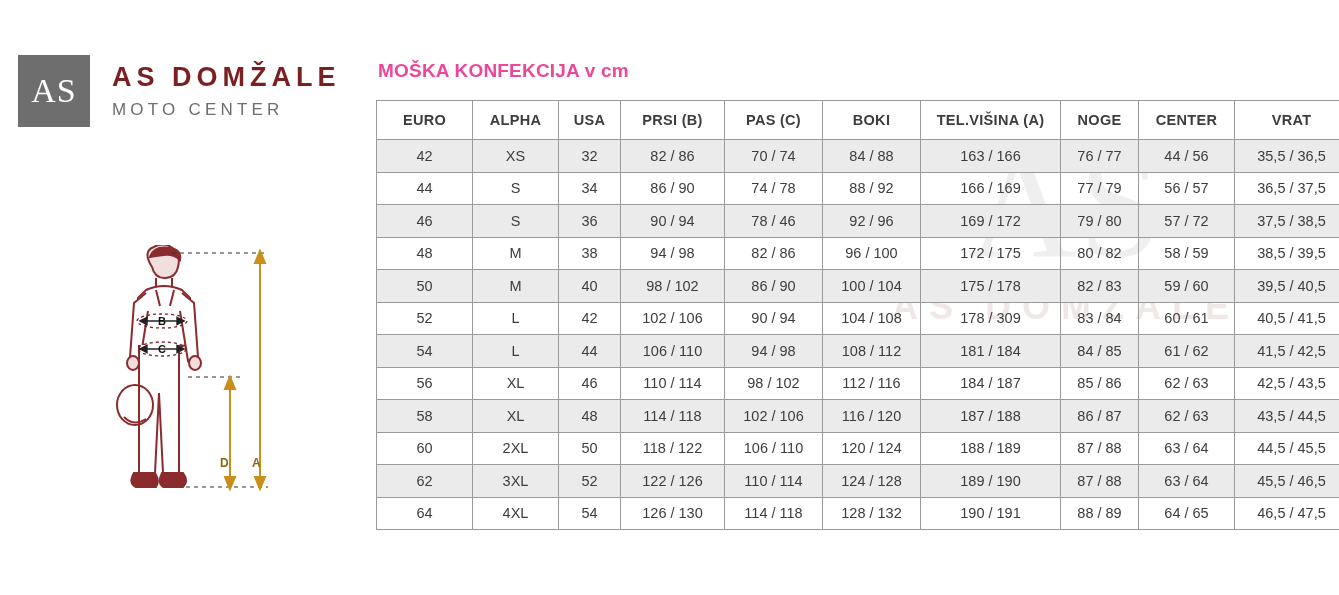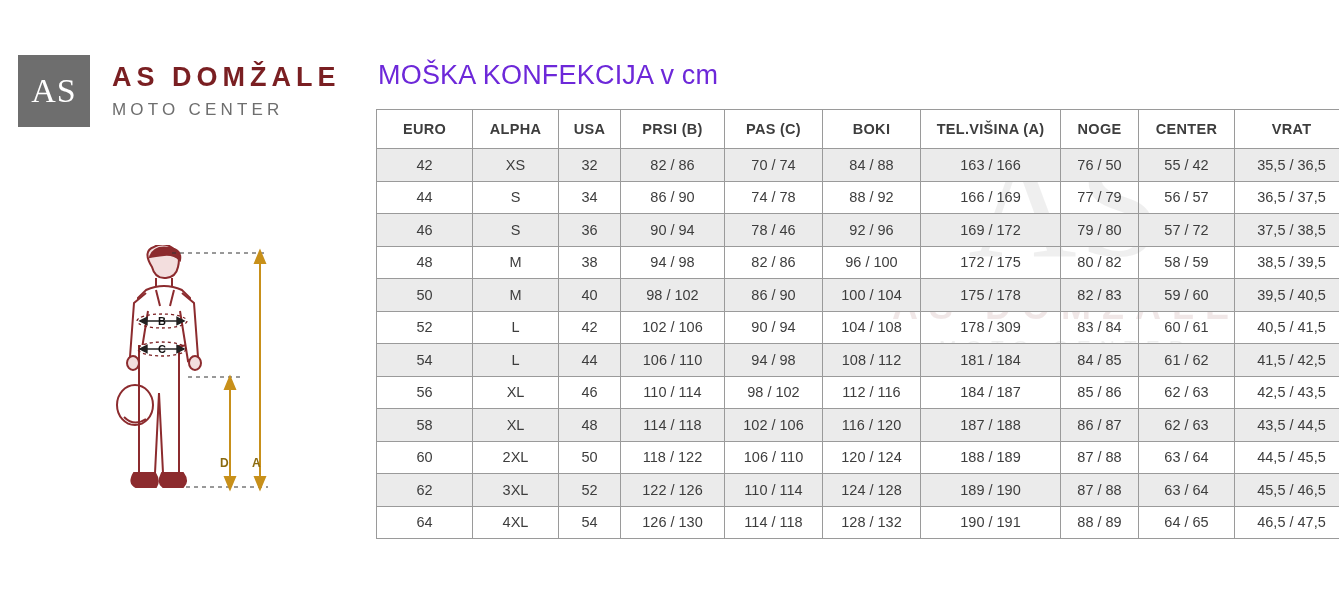--- a/index.html
+++ b/index.html
@@ -66,23 +66,23 @@
   }
 
   
   #table-area {
     position: absolute;
     left: 376px;
     top: 60px;
     width: 940px;
   }
   #table-title {
-    font-size: 27px;
-    font-weight: 400;
-    color: #6d28d9;
+    font-size: 19px;
+    font-weight: 700;
+    color: #ec4899;
     margin: 0 0 18px 2px;
     letter-spacing: 0.2px;
   }
   table {
     border-collapse: collapse;
     width: 936px;
     table-layout: fixed;
   }
   th, td {
     border: 1px solid #9a9a9a;
@@ -265,22 +265,22 @@
     </thead>
     <tbody id="body-rows">
         <tr class="alt">
           <td>42</td>
           <td>XS</td>
           <td>32</td>
           <td>82 / 86</td>
           <td>70 / 74</td>
           <td>84 / 88</td>
           <td>163 / 166</td>
-          <td>76 / 50</td>
-          <td>55 / 42</td>
+          <td>76 / 77</td>
+          <td>44 / 56</td>
           <td>35,5 / 36,5</td>
         </tr>
         <tr>
           <td>44</td>
           <td>S</td>
           <td>34</td>
           <td>86 / 90</td>
           <td>74 / 78</td>
           <td>88 / 92</td>
           <td>166 / 169</td>

